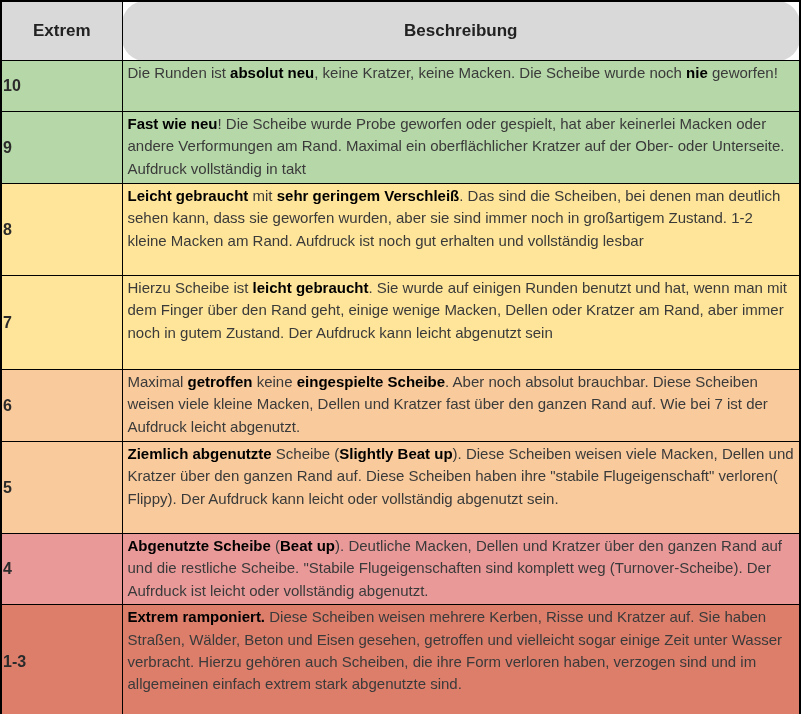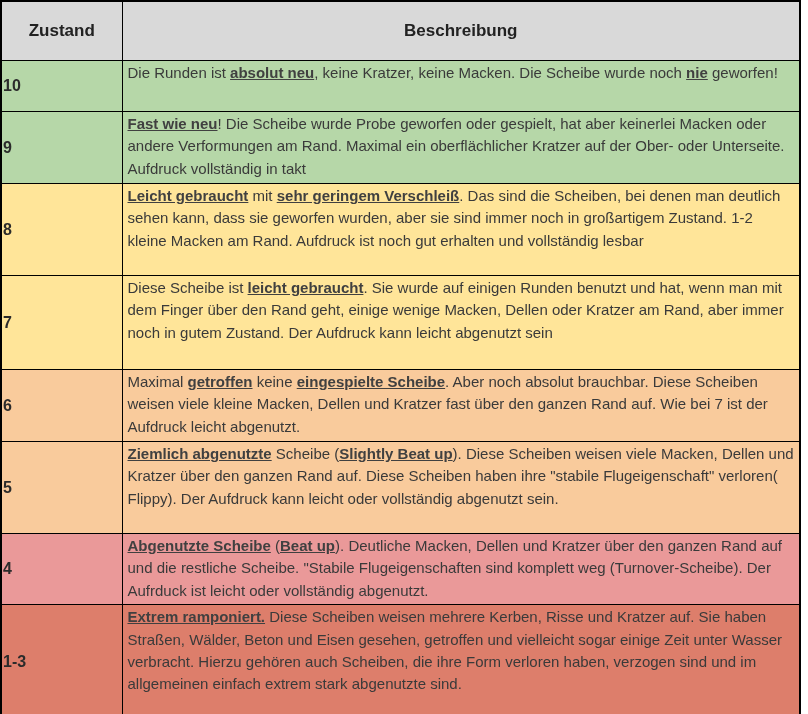--- a/index.html
+++ b/index.html
@@ -38,54 +38,53 @@
   }
   td.desc {
     font-size: 15px;
     line-height: 22.4px;
     padding: 1px 5px 2px 5px;
     vertical-align: top;
     text-align: left;
   }
   td.desc .b {
     font-weight: bold;
-    color: #404040;
-    text-decoration: underline;
+    color: #000000;
   }
 </style>
 </head>
 <body>
 
 <table class="condition-table">
   <colgroup>
     <col style="width:121px">
     <col>
   </colgroup>
   <thead>
     <tr>
-      <th style="background: rgb(217, 217, 217);">Zustand</th>
-      <th style="background: rgb(217, 217, 217);">Beschreibung</th>
+      <th style="background: rgb(217, 217, 217);">Extrem</th>
+      <th style="background: rgb(217, 217, 217); border-radius: 23px;">Beschreibung</th>
     </tr>
   </thead>
   <tbody>
       <tr>
         <td class="grade" style="background: rgb(182, 215, 168); height: 48px;">10</td>
         <td class="desc" style="background: rgb(182, 215, 168);"><span>Die Runden ist </span><span class="b">absolut neu</span><span>, keine Kratzer, keine Macken. Die Scheibe wurde noch </span><span class="b">nie</span><span> geworfen!</span></td>
       </tr>
       <tr>
         <td class="grade" style="background: rgb(182, 215, 168); height: 69px;">9</td>
         <td class="desc" style="background: rgb(182, 215, 168);"><span class="b">Fast wie neu</span><span>! Die Scheibe wurde Probe geworfen oder gespielt, hat aber keinerlei Macken oder andere Verformungen am Rand. Maximal ein oberflächlicher Kratzer auf der Ober- oder Unterseite. Aufdruck vollständig in takt</span></td>
       </tr>
       <tr>
         <td class="grade" style="background: rgb(255, 229, 153); height: 89px;">8</td>
         <td class="desc" style="background: rgb(255, 229, 153);"><span class="b">Leicht gebraucht</span><span> mit </span><span class="b">sehr geringem Verschleiß</span><span>. Das sind die Scheiben, bei denen man deutlich sehen kann, dass sie geworfen wurden, aber sie sind immer noch in großartigem Zustand. 1-2 kleine Macken am Rand. Aufdruck ist noch gut erhalten und vollständig lesbar</span></td>
       </tr>
       <tr>
         <td class="grade" style="background: rgb(255, 229, 153); height: 91px;">7</td>
-        <td class="desc" style="background: rgb(255, 229, 153);"><span>Diese Scheibe ist </span><span class="b">leicht gebraucht</span><span>. Sie wurde auf einigen Runden benutzt und hat, wenn man mit dem Finger über den Rand geht, einige wenige Macken, Dellen oder Kratzer am Rand, aber immer noch in gutem Zustand. Der Aufdruck kann leicht abgenutzt sein</span></td>
+        <td class="desc" style="background: rgb(255, 229, 153);"><span>Hierzu Scheibe ist </span><span class="b">leicht gebraucht</span><span>. Sie wurde auf einigen Runden benutzt und hat, wenn man mit dem Finger über den Rand geht, einige wenige Macken, Dellen oder Kratzer am Rand, aber immer noch in gutem Zustand. Der Aufdruck kann leicht abgenutzt sein</span></td>
       </tr>
       <tr>
         <td class="grade" style="background: rgb(249, 203, 156); height: 69px;">6</td>
         <td class="desc" style="background: rgb(249, 203, 156);"><span>Maximal </span><span class="b">getroffen</span><span> keine </span><span class="b">eingespielte Scheibe</span><span>. Aber noch absolut brauchbar. Diese Scheiben weisen viele kleine Macken, Dellen und Kratzer fast über den ganzen Rand auf. Wie bei 7 ist der Aufdruck leicht abgenutzt.</span></td>
       </tr>
       <tr>
         <td class="grade" style="background: rgb(249, 203, 156); height: 89px;">5</td>
         <td class="desc" style="background: rgb(249, 203, 156);"><span class="b">Ziemlich abgenutzte</span><span> Scheibe (</span><span class="b">Slightly Beat up</span><span>). Diese Scheiben weisen viele Macken, Dellen und Kratzer über den ganzen Rand auf. Diese Scheiben haben ihre "stabile Flugeigenschaft" verloren( Flippy). Der Aufdruck kann leicht oder vollständig abgenutzt sein.</span></td>
       </tr>
       <tr>

